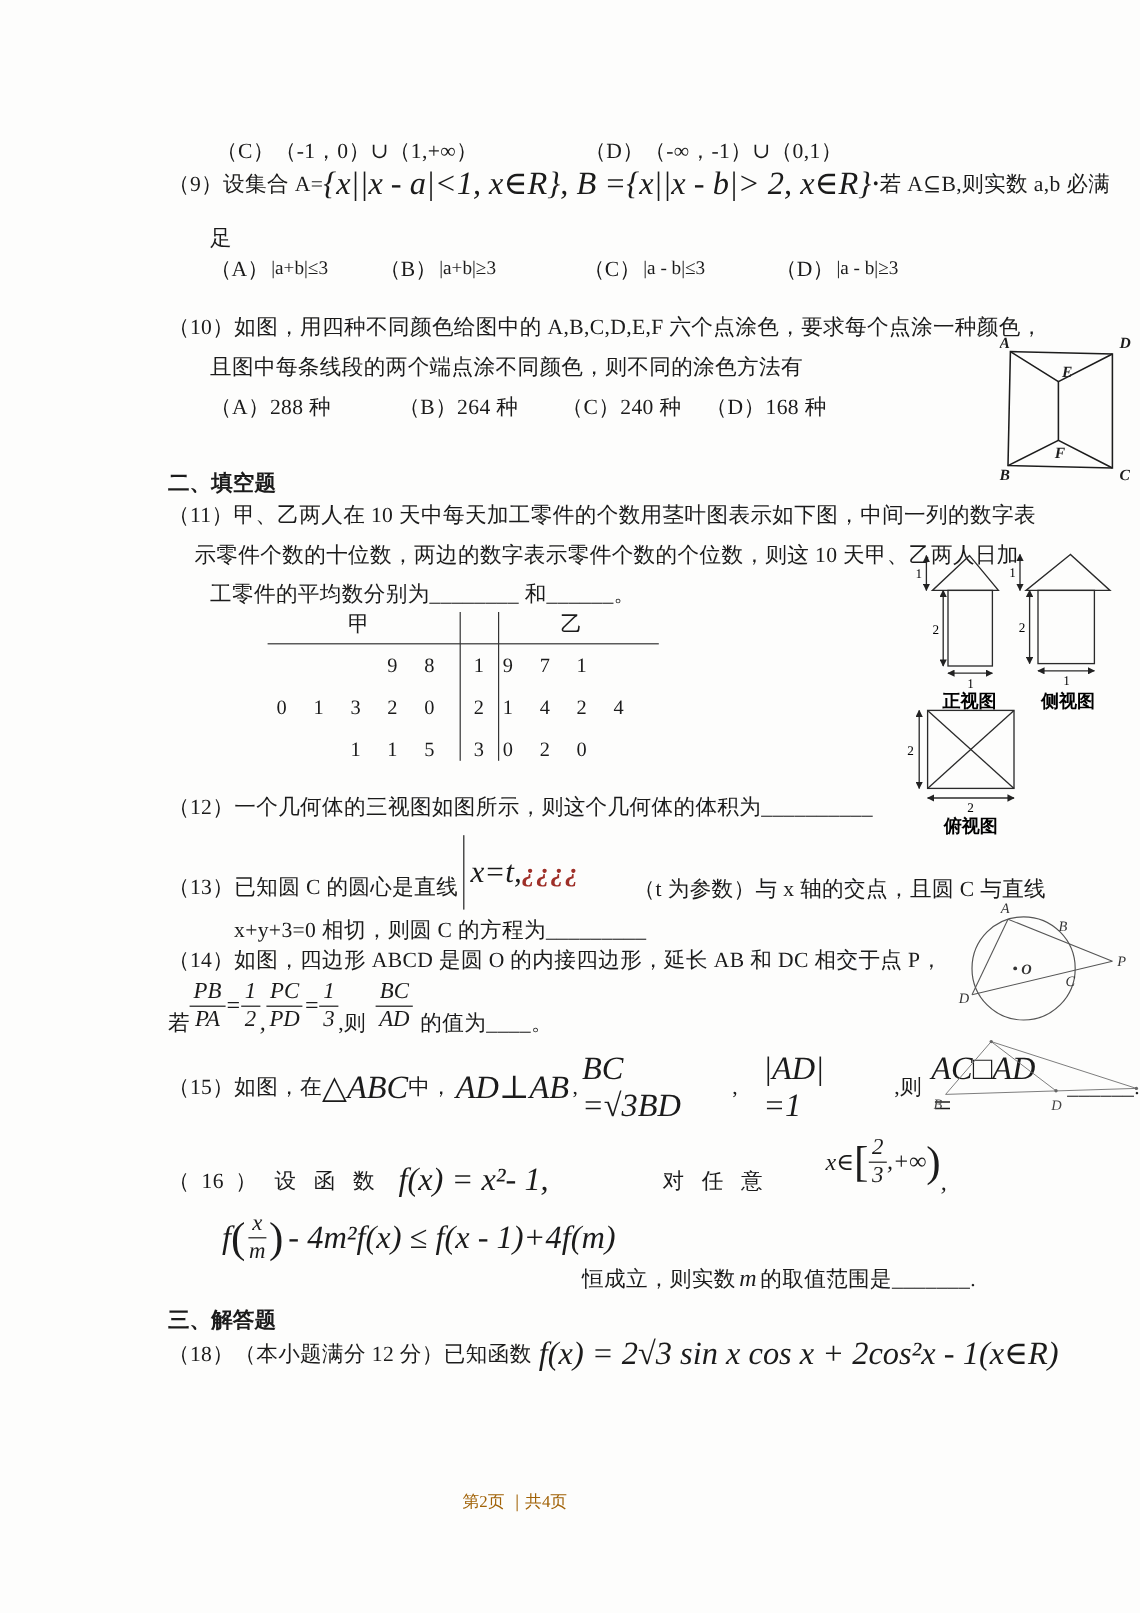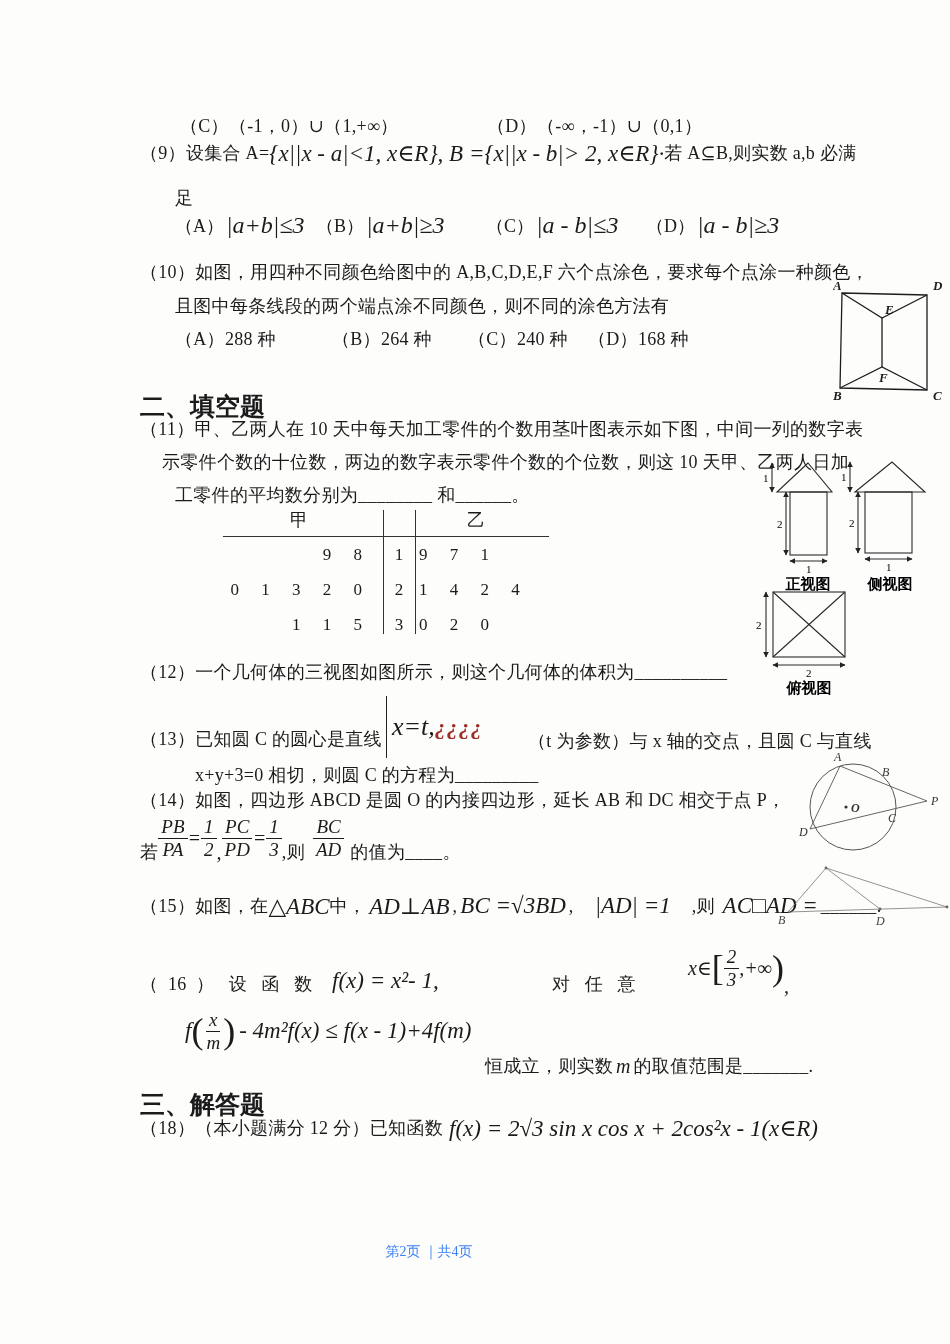--- a/index.html
+++ b/index.html
@@ -2,41 +2,41 @@
 <html><head>
 <meta charset="utf-8">
 <style>
   html,body{margin:0;padding:0}
   body{width:950px;height:1344px;position:relative;background:#fdfdfc;
        font-family:"Liberation Serif","DejaVu Serif",serif;color:#1b1b1b;overflow:hidden}
   .abs{position:absolute}
   .t{font-size:18px;white-space:pre;letter-spacing:.3px}
   .mi{font-style:italic}
   .m20{font-size:20px}
-  .m21{font-size:23px}
+  .m21{font-size:27px}
   .row{display:flex;align-items:center}
   .frac{display:inline-flex;flex-direction:column;align-items:center;font-style:italic;
         line-height:1.12;margin:0 0;font-size:19px}
   .frac .fn{display:block;border-bottom:1.4px solid #1b1b1b;padding:0 3px}
   .frac .fd{display:block;padding:0 3px}
   .bigb{font-size:36px;font-weight:300;line-height:.9;font-style:normal}
-  .sech{font-family:Liberation Mono, monospace;font-weight:700;font-size:25px}
+  .sech{font-family:Liberation Mono, monospace;font-weight:700;font-size:18px}
   .opt{display:inline-flex;align-items:center}
   .opt .lab{font-size:18px}
-  .opt .mm{font-size:24px;font-style:italic;margin-left:2px}
+  .opt .mm{font-size:16px;margin-left:2px}
   .garb{color:#9e2f28;font-weight:700;font-style:italic;font-size:22px;letter-spacing:1px}
   .sl-row{display:grid;grid-template-columns:168px 32px 140px;font-size:17px}
   .sl-left{text-align:right;padding-right:12px;letter-spacing:9px;white-space:pre}
   .sl-stem{text-align:center}
   .sl-right{text-align:left;padding-left:4px;letter-spacing:9px;white-space:pre}
   .vline{border-left:1.4px solid #333;width:0}
   .hline{border-top:1.4px solid #333;height:0}
   svg text{font-family:"Liberation Serif","DejaVu Serif",serif}
   svg .cjk{font-family:"Liberation Sans","DejaVu Sans",sans-serif;font-weight:700}
-  .footer{width:858px;text-align:center;font-size:14px;color:#3b82f6}
+  .footer{width:858px;text-align:center;font-size:14px;color:#a16207}
 </style>
 </head>
 <body>
 
 <div class="abs t" style="left:180px;top:114px">（C）（-1，0）∪（1,+∞）</div>
 <div class="abs t" style="left:487px;top:114px">（D）（-∞，-1）∪（0,1）</div>
 
 <div class="abs row" style="left:140px;top:131px;height:44px">
   <span class="t">（9）设集合 A=</span>
   <span class="mi m21">{x||x - a|&lt;1, x∈R}, B ={x||x - b|&gt; 2, x∈R}·</span>

